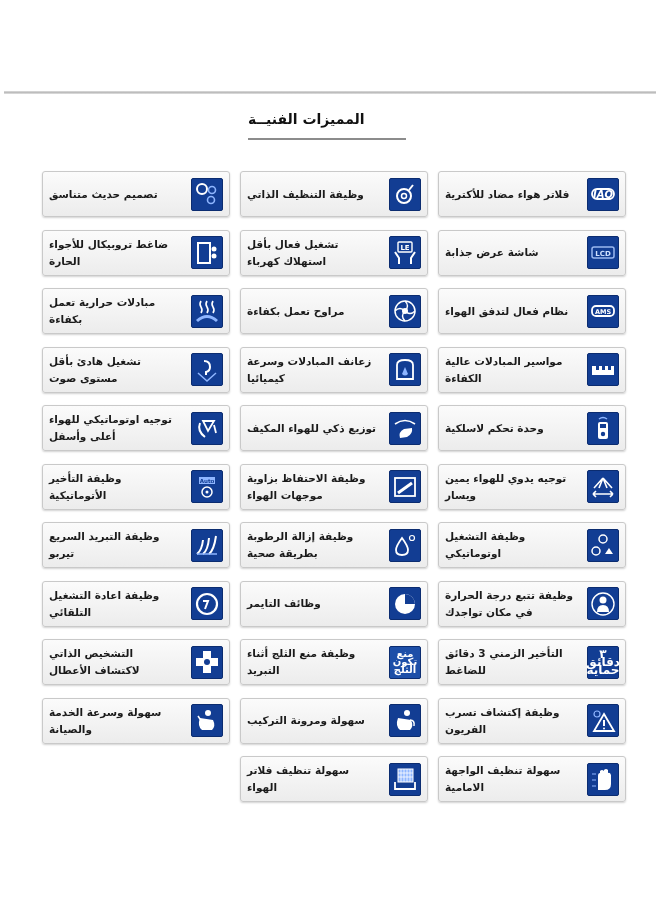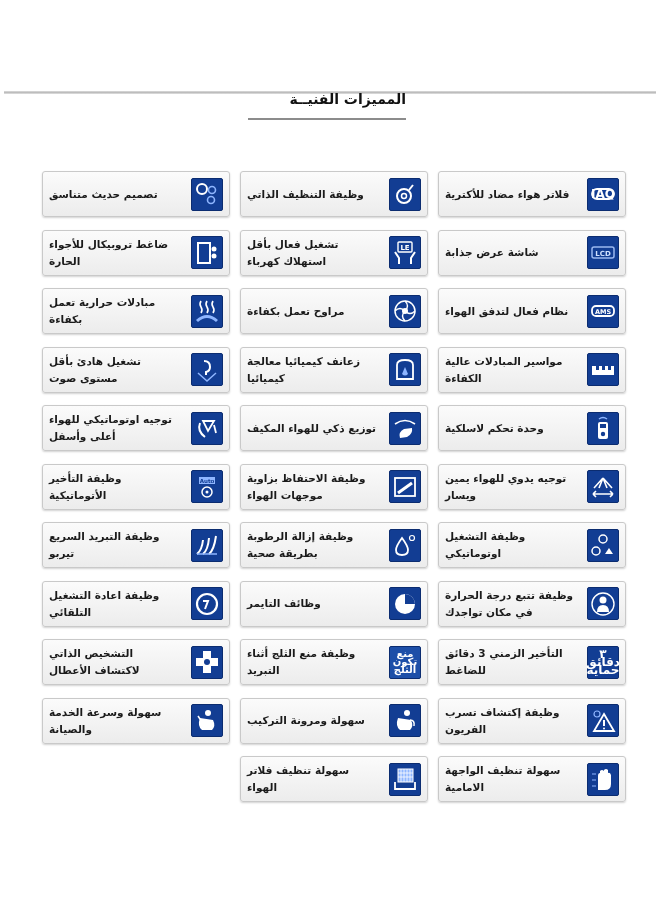--- a/index.html
+++ b/index.html
@@ -4,22 +4,22 @@
   <style>
     * { box-sizing: border-box; margin: 0; padding: 0; }
     html, body { width: 660px; height: 900px; background: #ffffff; overflow: hidden; }
     body { font-family: "DejaVu Sans", sans-serif; position: relative; }
 
     .top-rule {
       position: absolute; left: 4px; top: 91px; width: 652px; height: 3px;
       background: linear-gradient(#dcdcdc, #bdbdbd 50%, #e2e2e2);
     }
     .title-wrap {
-      position: absolute; left: 248px; top: 88px; width: 158px; height: 34px;
-      text-align: right;
+      position: absolute; left: 248px; top: 108px; width: 158px; height: 34px;
+      text-align: left;
     }
     .page-title {
       font-family: "DejaVu Sans", sans-serif; font-weight: bold; font-size: 14px;
       color: #111; direction: rtl; display: block; line-height: 22px;
     }
     .title-underline {
       position: absolute; left: 0; top: 30px; width: 158px; height: 2px; background: #8c8c8c;
     }
 
     .grid {
@@ -60,21 +60,21 @@
   <div class="title-underline"></div>
 </div>
 
 <div class="grid">
 
   <div class="card">
     <div class="icon">
       <svg viewBox="0 0 26 26">
           <rect x="2" y="8" width="22" height="10" rx="5" fill="none" stroke="#fff" stroke-width="1.8"></rect>
         </svg>
-      <span class="txt" style="position:absolute;font-size:12px;">IAQ</span>
+      <span class="txt" style="position:absolute;font-size:10px;font-style:italic;">IAQ</span>
     </div>
     <span class="label">فلاتر هواء مضاد للأكترية</span>
   </div>
   <div class="card">
     <div class="icon">
       <svg viewBox="0 0 26 26">
           <circle cx="12" cy="15" r="7" fill="none" stroke="#fff" stroke-width="2"></circle>
           <circle cx="12" cy="15" r="2.5" fill="none" stroke="#fff" stroke-width="1.5"></circle>
           <path d="M17 9 L21 4" stroke="#fff" stroke-width="2"></path>
         </svg>
@@ -159,21 +159,21 @@
     </div>
     <span class="label">مواسير المبادلات عالية الكفاءة</span>
   </div>
   <div class="card">
     <div class="icon">
       <svg viewBox="0 0 26 26">
           <path d="M5 22 L5 8 Q5 3 13 3 Q21 3 21 8 L21 22 Z" fill="none" stroke="#fff" stroke-width="1.8"></path>
           <path d="M13 10 L10 17 Q13 20 16 17 Z" fill="#8fb6ff"></path>
         </svg>
     </div>
-    <span class="label">زعانف كيميائيا معالجة كيميائيا</span>
+    <span class="label">زعانف المبادلات وسرعة كيميائيا</span>
   </div>
   <div class="card">
     <div class="icon">
       <svg viewBox="0 0 26 26">
           <path d="M10 4 Q16 4 16 10 Q16 14 12 15 L12 18" stroke="#fff" stroke-width="2" fill="none"></path>
           <path d="M4 16 L13 24 L22 16" stroke="#8fb6ff" stroke-width="1.5" fill="none"></path>
         </svg>
     </div>
     <span class="label">تشغيل هادئ بأقل مستوى صوت</span>
   </div>

